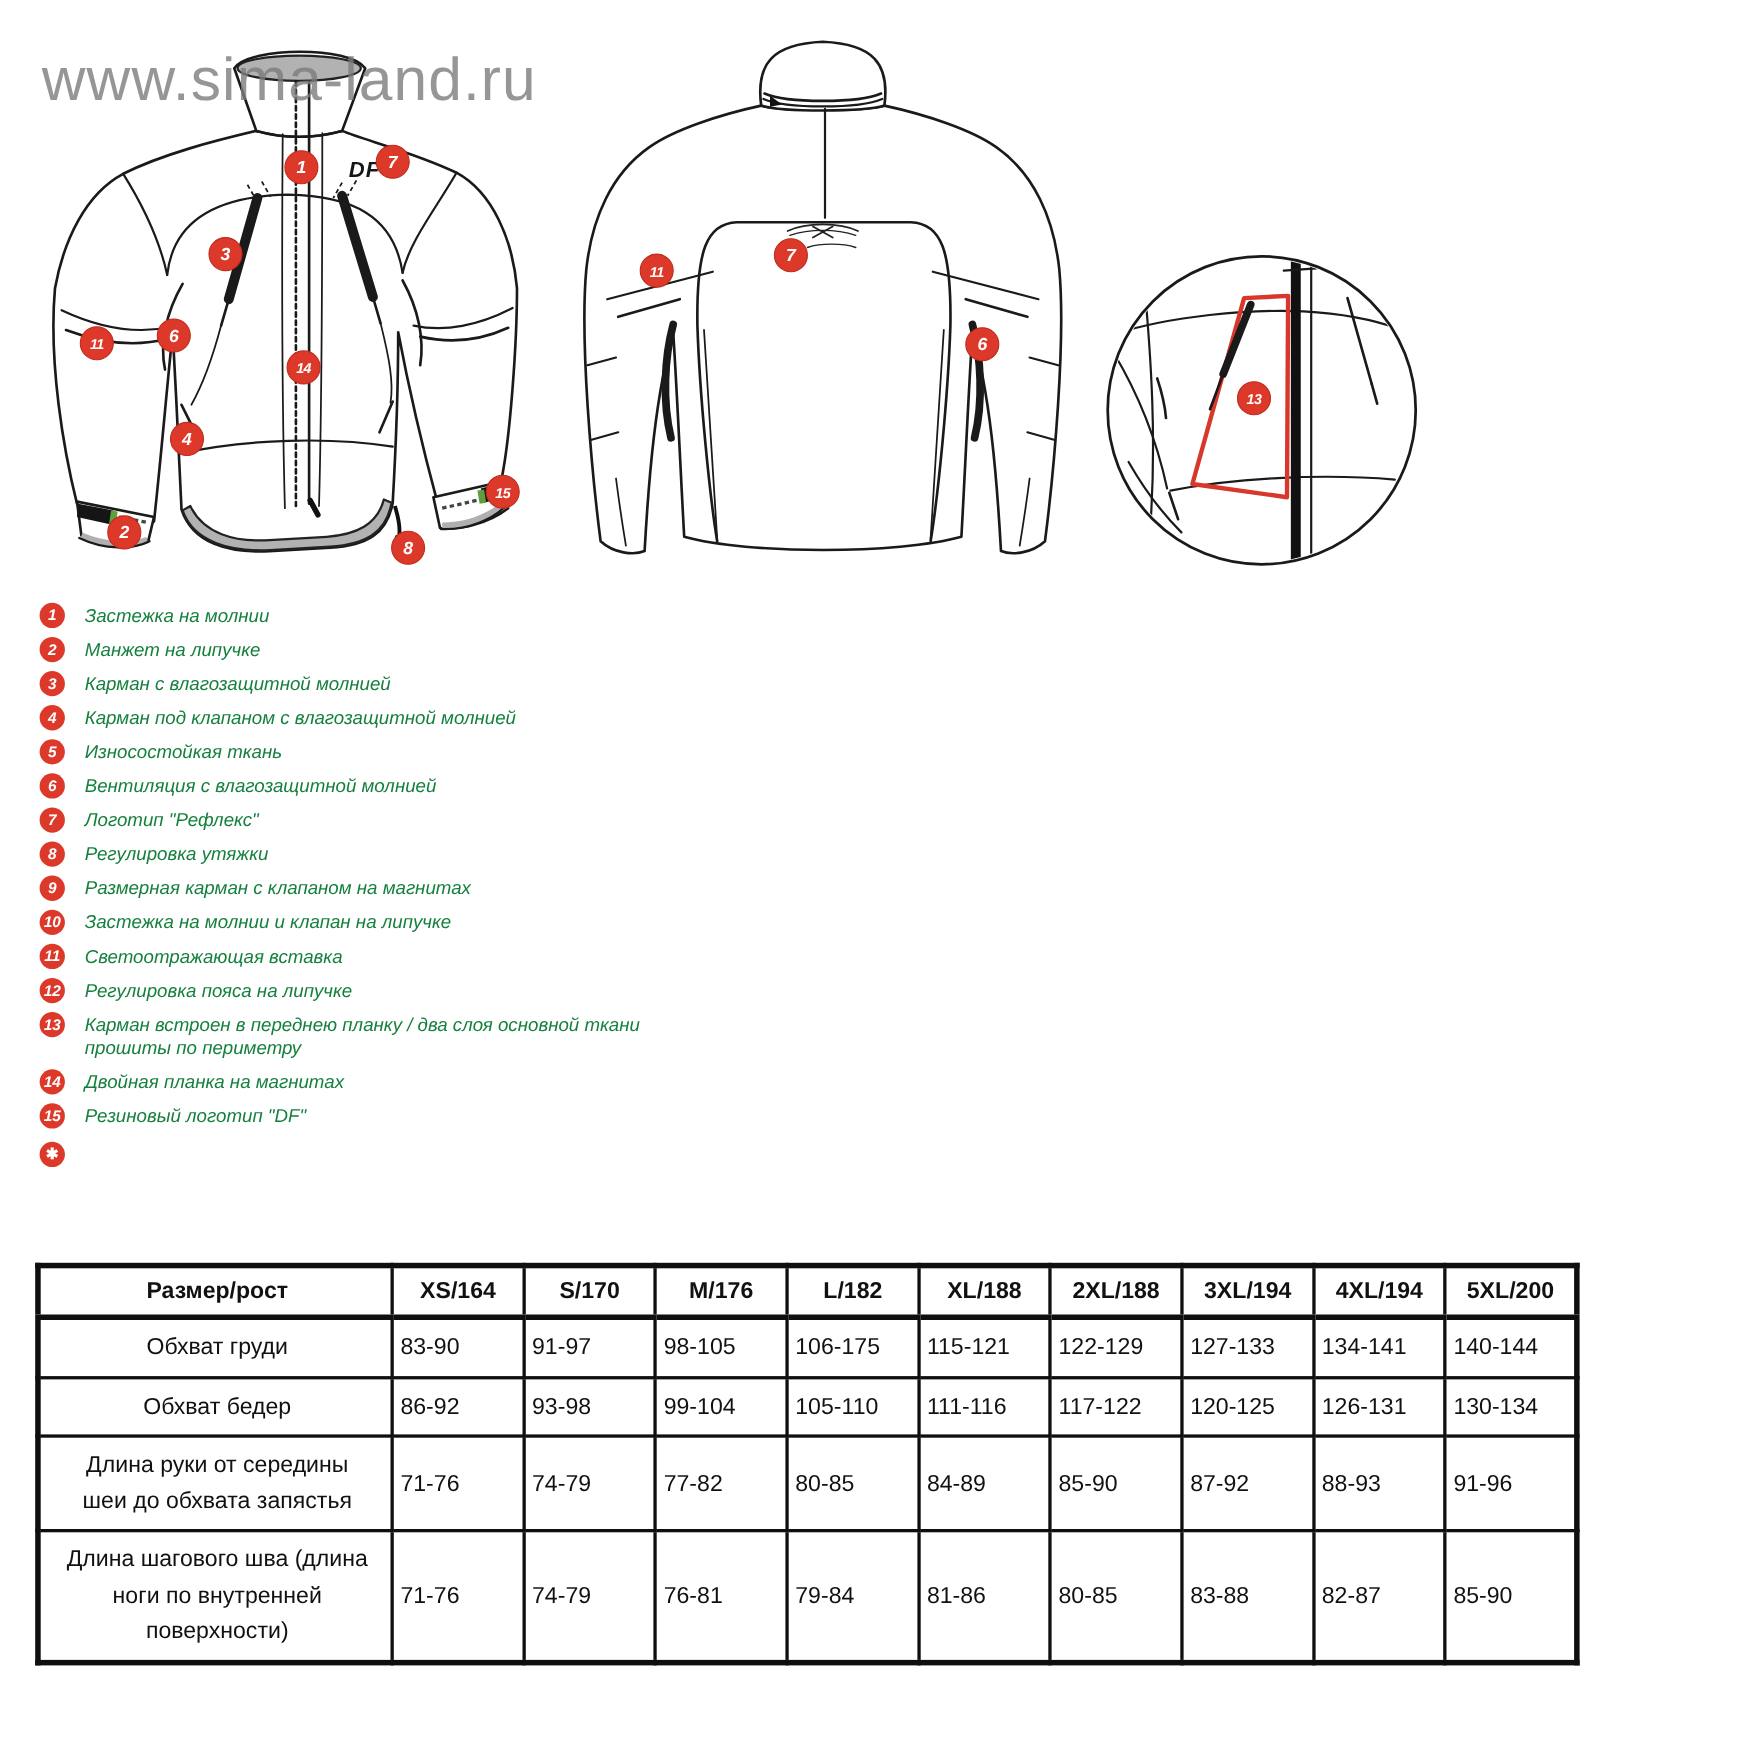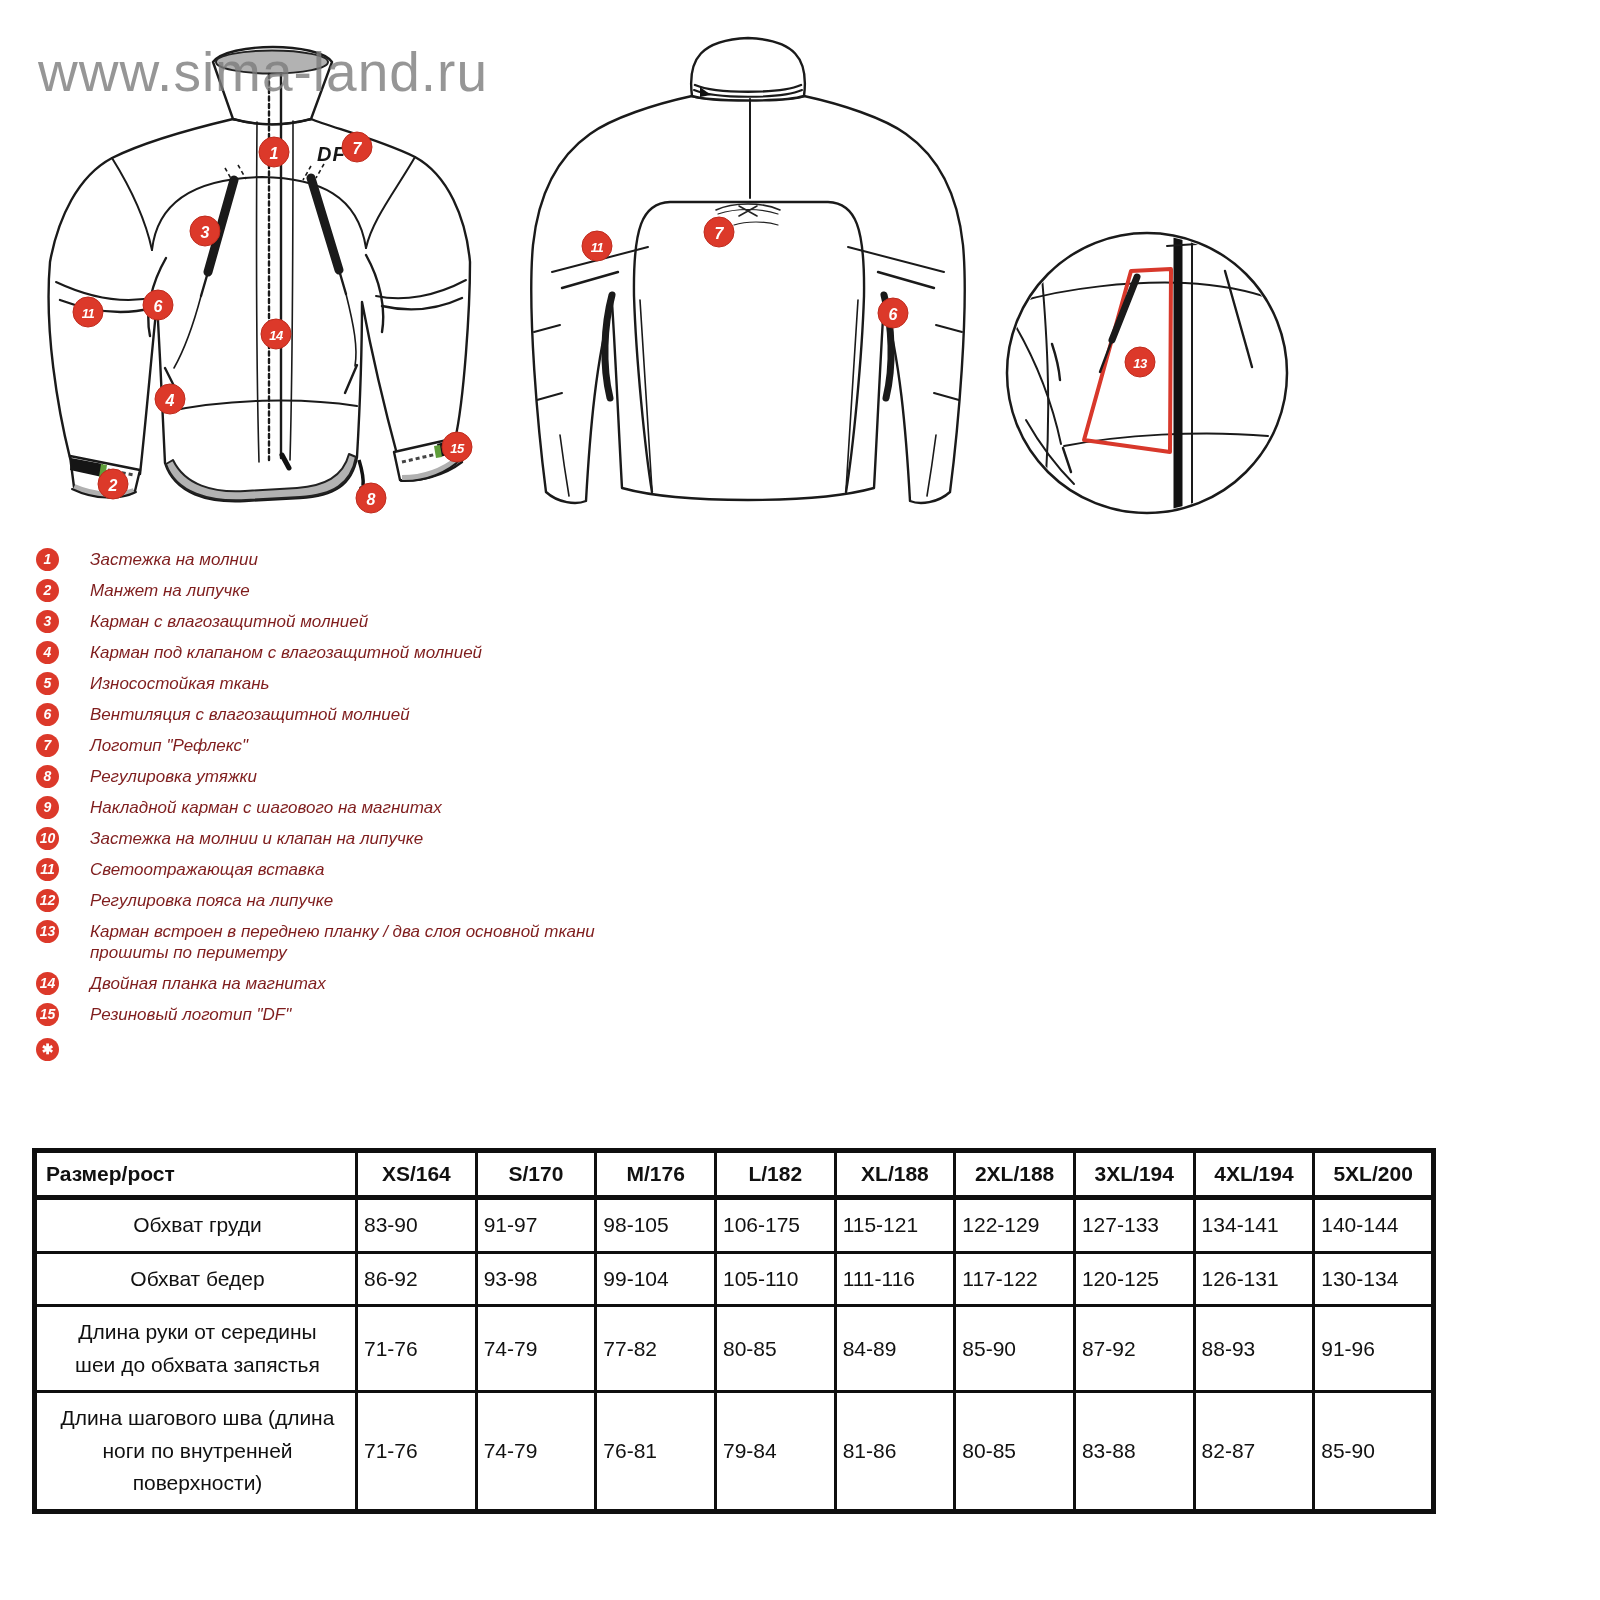--- a/index.html
+++ b/index.html
@@ -19,30 +19,30 @@
   .mk.mk2 text{font-size:13px;letter-spacing:-0.5px;}
   .df-logo{font:italic bold 20px "Liberation Sans",sans-serif;fill:#161616;letter-spacing:1px;}
 
   .watermark{position:absolute;left:38px;top:40px;z-index:3;
     font-size:55px;color:rgba(124,124,124,0.8);letter-spacing:1px;white-space:nowrap;}
 
   .legend{position:absolute;left:36px;top:548px;width:680px;z-index:2;}
   .legend-item{display:flex;align-items:flex-start;margin-bottom:8px;}
   .badge{flex:0 0 auto;width:23px;height:23px;border-radius:50%;background:#dc392a;color:#fff;
     font:italic bold 14px/23px "Liberation Sans",sans-serif;text-align:center;}
-  .legend-text{font:italic 17px/1.26 "Liberation Sans",sans-serif;color:#7f1d1d;
-    margin-left:31px;padding-top:1px;white-space:pre-line;}
+  .legend-text{font:italic 17px/1.26 "Liberation Sans",sans-serif;color:#15803d;
+    margin-left:18px;padding-top:1px;white-space:pre-line;}
 
   .table-block{position:absolute;left:32px;top:1148px;z-index:2;}
   .table-title{margin:0 0 12px 2px;font-size:27px;font-weight:bold;color:#101010;}
   table.size-table{border-collapse:collapse;table-layout:fixed;width:1404px;border:5px solid #0f0f0f;}
   .size-table th,.size-table td{border:3px solid #0f0f0f;font-size:21px;color:#111;
     padding:9px 6px;vertical-align:middle;background:#fff;}
   .size-table thead th{font-weight:bold;border-bottom-width:5px;}
-  .size-table th.corner{text-align:left;padding-left:9px;}
+  .size-table th.corner{text-align:center;padding-left:9px;}
   .size-table tbody th{font-weight:normal;text-align:center;padding-left:9px;white-space:pre-line;line-height:1.55;}
 </style>
 </head>
 <body>
 
 <div class="page">
 
   <svg class="drawings" width="1600" height="540" viewBox="0 0 1600 540">
 
     <g>
@@ -285,21 +285,21 @@
       <div class="legend-item">
         <span class="badge">7</span>
         <span class="legend-text">Логотип "Рефлекс"</span>
       </div>
       <div class="legend-item">
         <span class="badge">8</span>
         <span class="legend-text">Регулировка утяжки</span>
       </div>
       <div class="legend-item">
         <span class="badge">9</span>
-        <span class="legend-text">Накладной карман с шагового на магнитах</span>
+        <span class="legend-text">Размерная карман с клапаном на магнитах</span>
       </div>
       <div class="legend-item">
         <span class="badge">10</span>
         <span class="legend-text">Застежка на молнии и клапан на липучке</span>
       </div>
       <div class="legend-item">
         <span class="badge">11</span>
         <span class="legend-text">Светоотражающая вставка</span>
       </div>
       <div class="legend-item">

